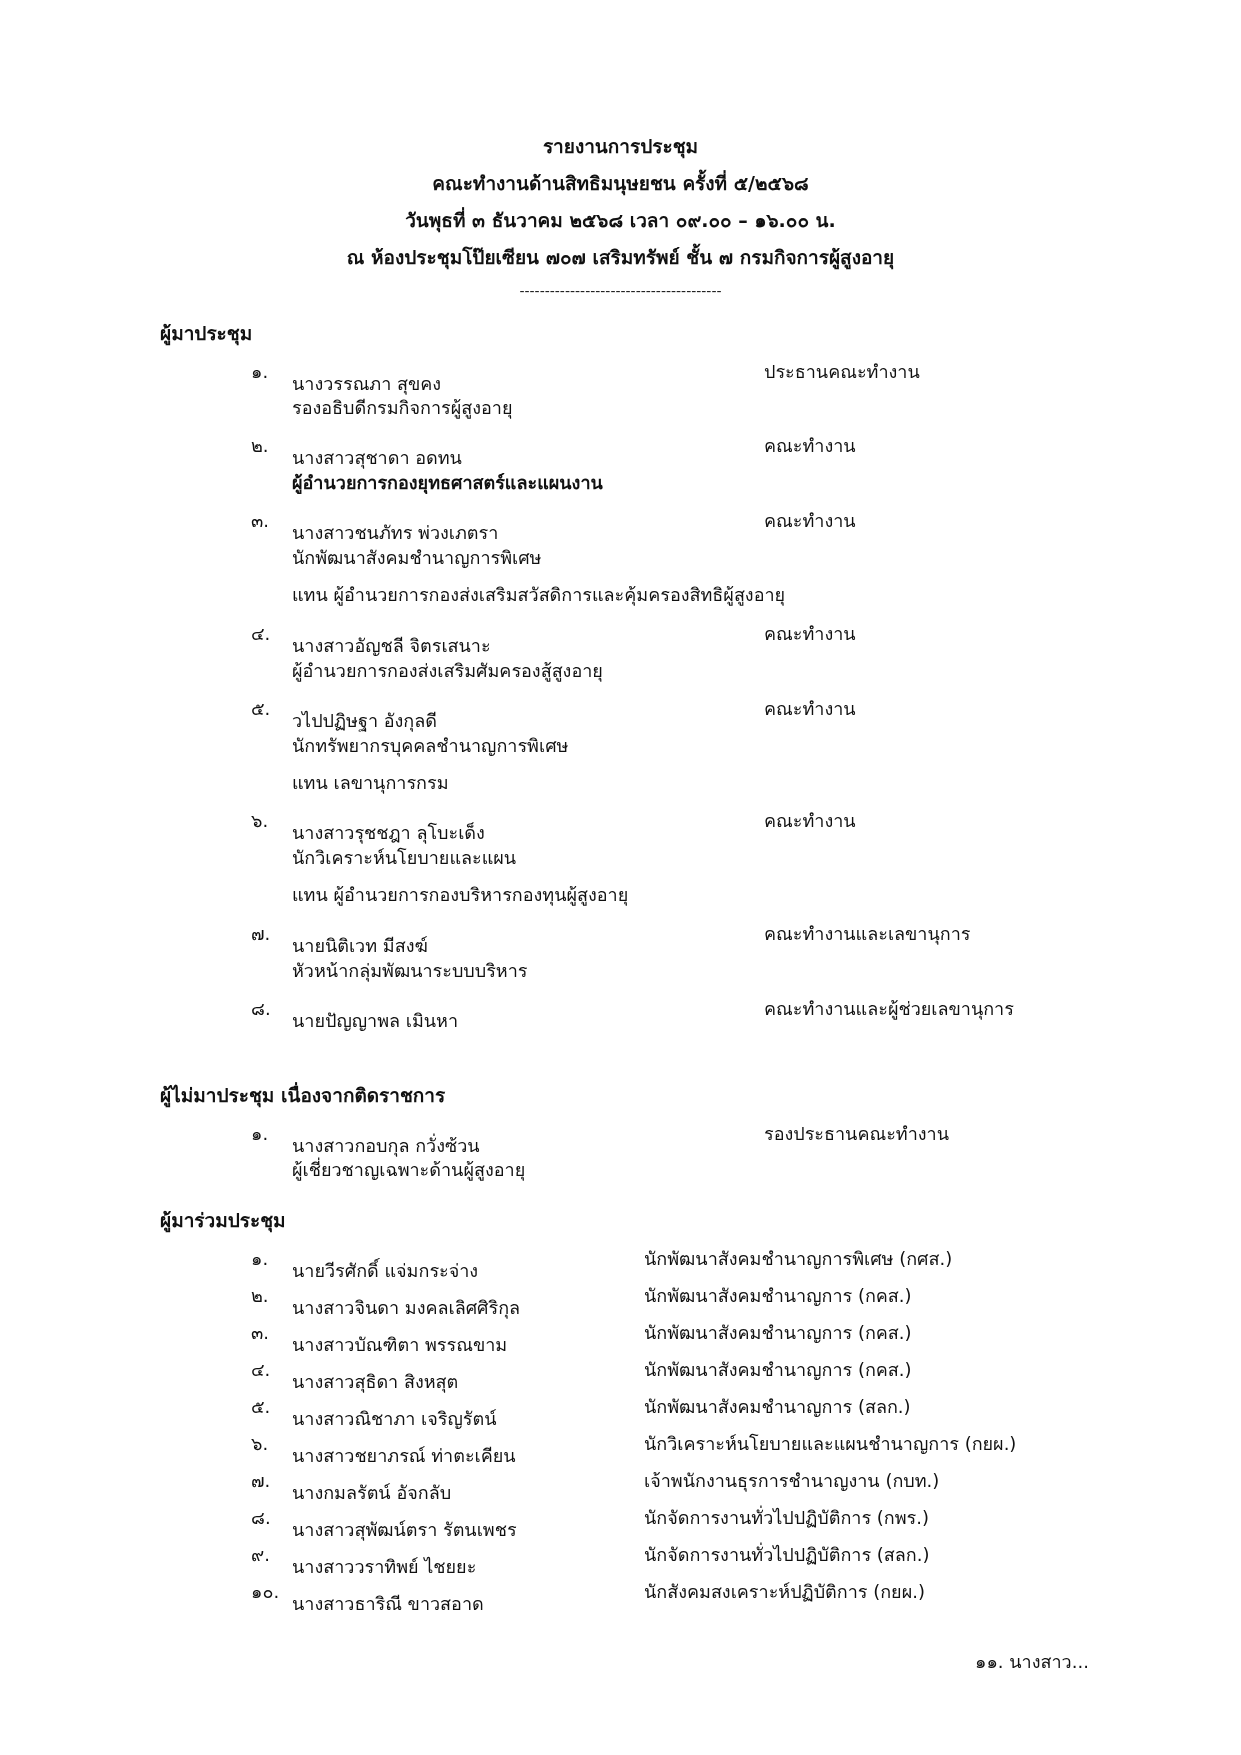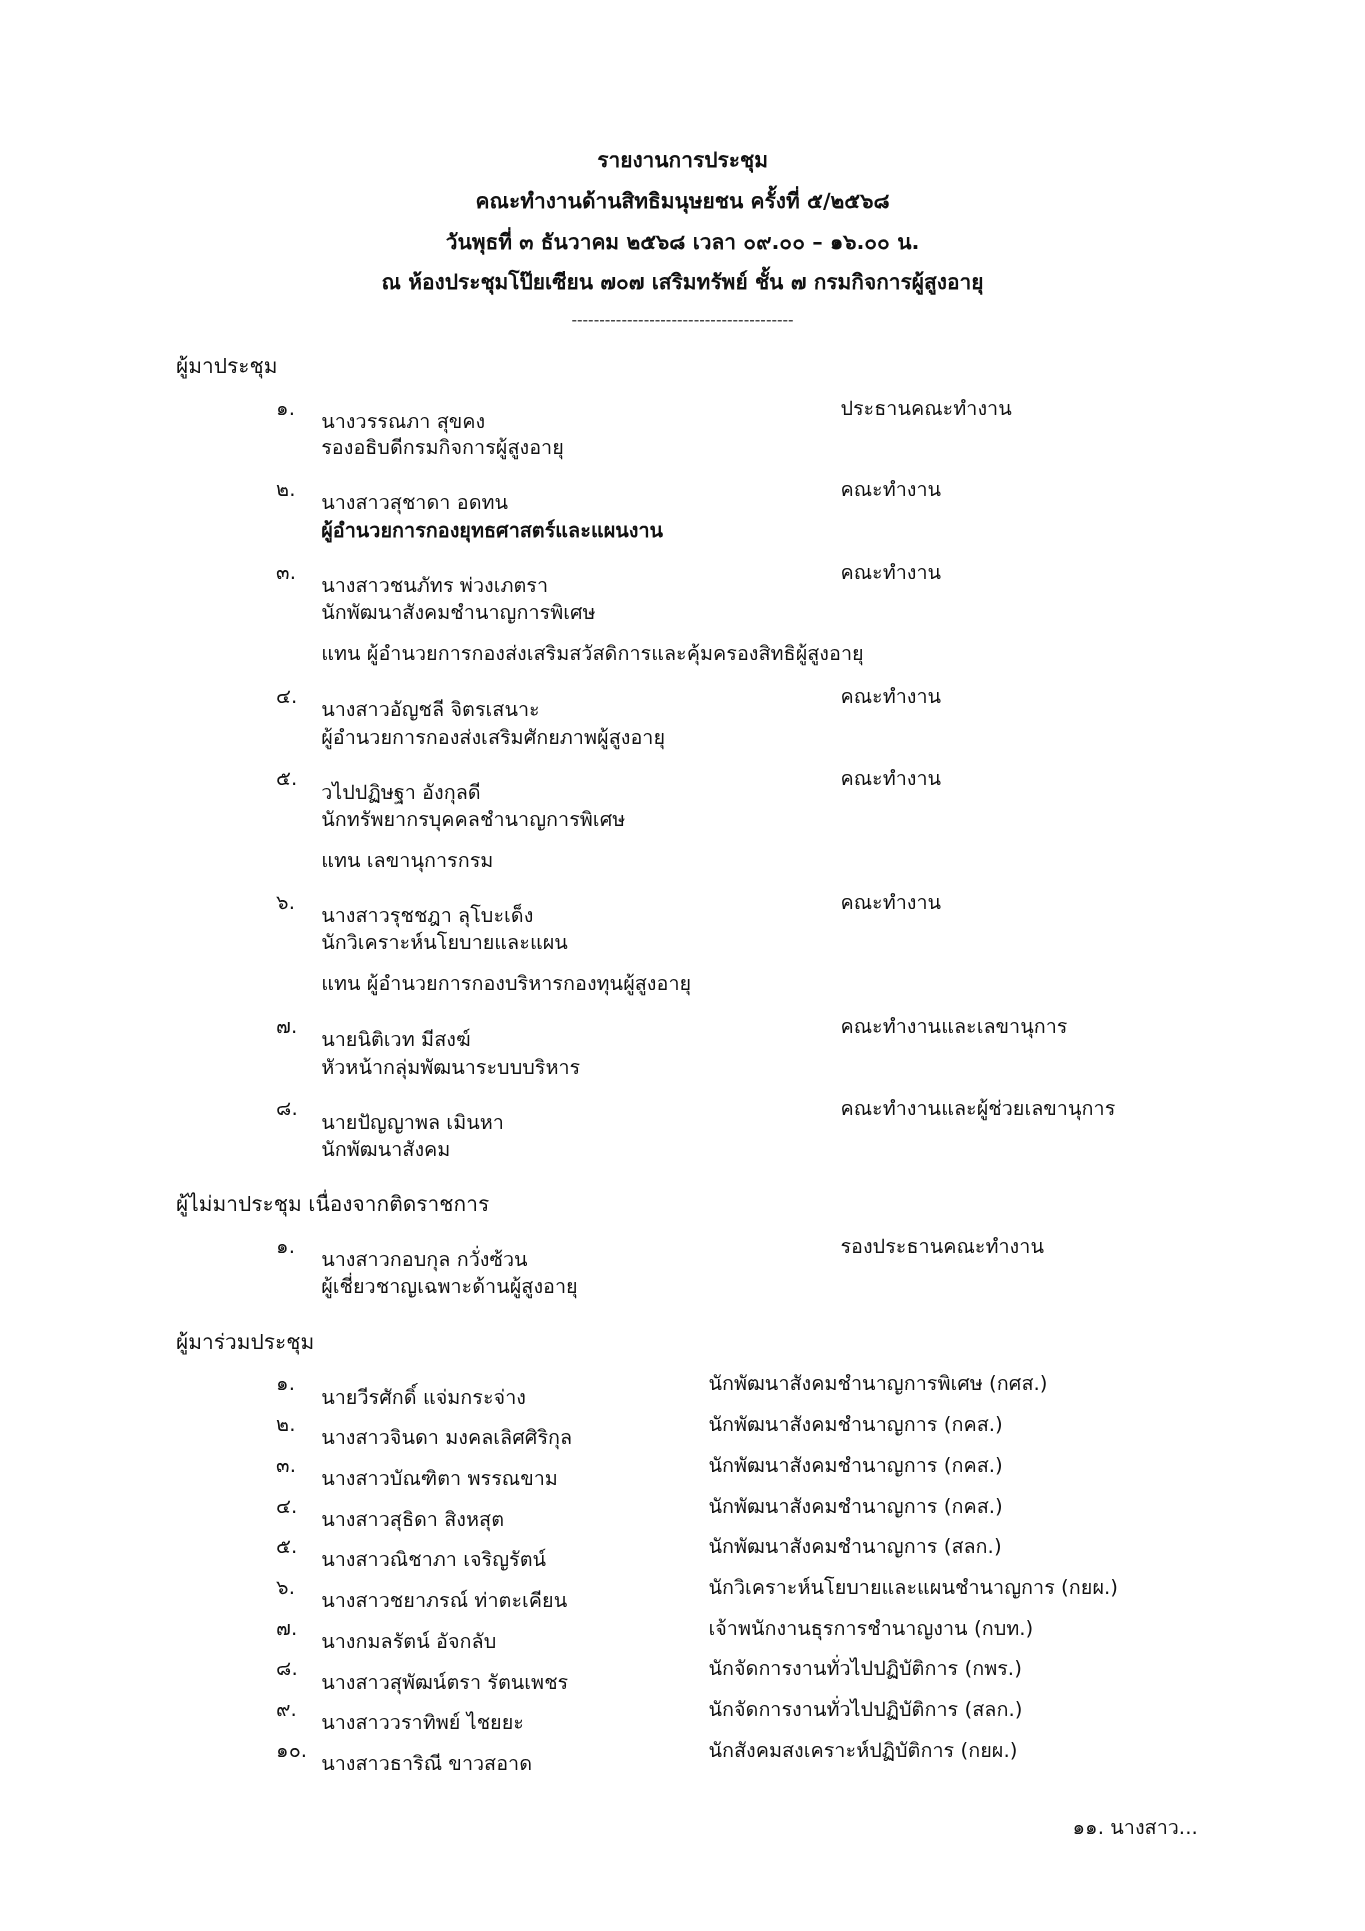--- a/index.html
+++ b/index.html
@@ -39,21 +39,21 @@
       top: 281px;
       text-align: center;
       font-size: 14px;
       letter-spacing: 0px;
       color: #222;
       line-height: 20px;
     }
     .section-title {
       position: absolute;
       left: 160px;
-      font-weight: normal;
+      font-weight: bold;
       font-size: 19px;
       white-space: nowrap;
       line-height: 30px;
       text-align: center;
     }
     .row {
       position: absolute;
       height: 30px;
       line-height: 30px;
       font-size: 18px;
@@ -135,21 +135,21 @@
   <div class="row" style="top:580px;left:0;right:0;">
       <span class="sub">แทน ผู้อำนวยการกองส่งเสริมสวัสดิการและคุ้มครองสิทธิผู้สูงอายุ</span>
     </div>
 
   <div class="row" style="top:619px;left:0;right:0;">
     <span class="num">๔.</span>
     <span class="name">นางสาวอัญชลี จิตรเสนาะ</span>
     <span class="role">คณะทำงาน</span>
   </div>
   <div class="row" style="top:656px;left:0;right:0;">
-      <span class="sub">ผู้อำนวยการกองส่งเสริมศักยภาพผู้สูงอายุ</span>
+      <span class="sub">ผู้อำนวยการกองส่งเสริมศัมครองสู้สูงอายุ</span>
     </div>
 
   <div class="row" style="top:694px;left:0;right:0;">
     <span class="num">๕.</span>
     <span class="name">วไปปฏิษฐา อังกุลดี</span>
     <span class="role">คณะทำงาน</span>
   </div>
   <div class="row" style="top:731px;left:0;right:0;">
       <span class="sub">นักทรัพยากรบุคคลชำนาญการพิเศษ</span>
     </div>
@@ -176,23 +176,20 @@
   </div>
   <div class="row" style="top:956px;left:0;right:0;">
       <span class="sub">หัวหน้ากลุ่มพัฒนาระบบบริหาร</span>
     </div>
 
   <div class="row" style="top:994px;left:0;right:0;">
     <span class="num">๘.</span>
     <span class="name">นายปัญญาพล เมินหา</span>
     <span class="role">คณะทำงานและผู้ช่วยเลขานุการ</span>
   </div>
-  <div class="row" style="top:1031px;left:0;right:0;">
-      <span class="sub">นักพัฒนาสังคม</span>
-    </div>
 
   <div class="section-title" style="top:1080px;">ผู้ไม่มาประชุม เนื่องจากติดราชการ</div>
   <div class="row" style="top:1119px;left:0;right:0;">
     <span class="num">๑.</span>
     <span class="name">นางสาวกอบกุล กวั่งซ้วน</span>
     <span class="role">รองประธานคณะทำงาน</span>
   </div>
   <div class="row" style="top:1155px;left:0;right:0;">
       <span class="sub">ผู้เชี่ยวชาญเฉพาะด้านผู้สูงอายุ</span>
     </div>

